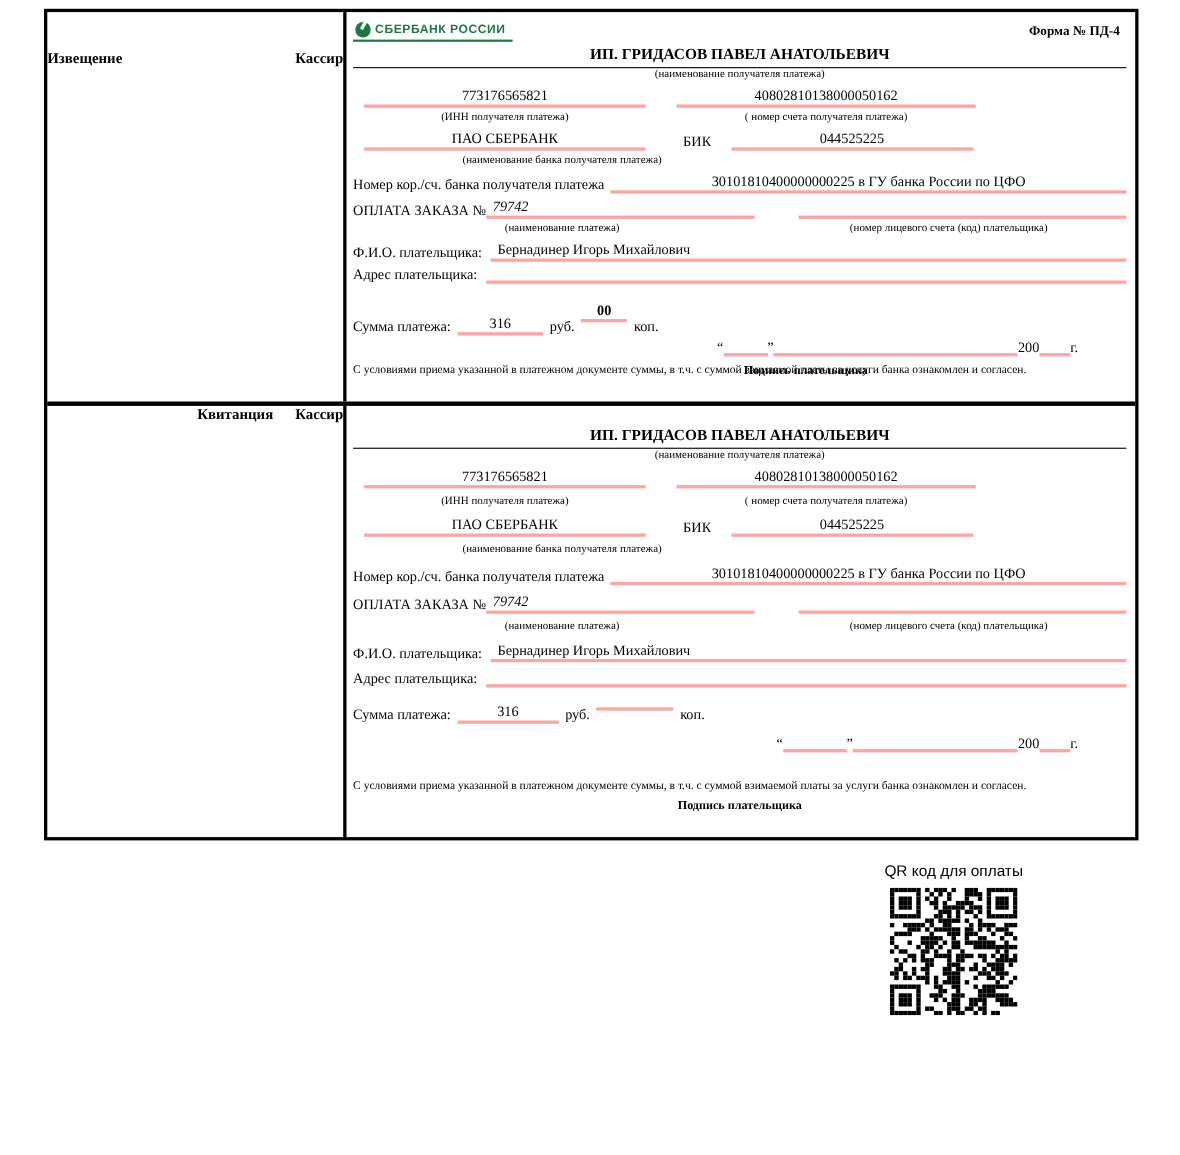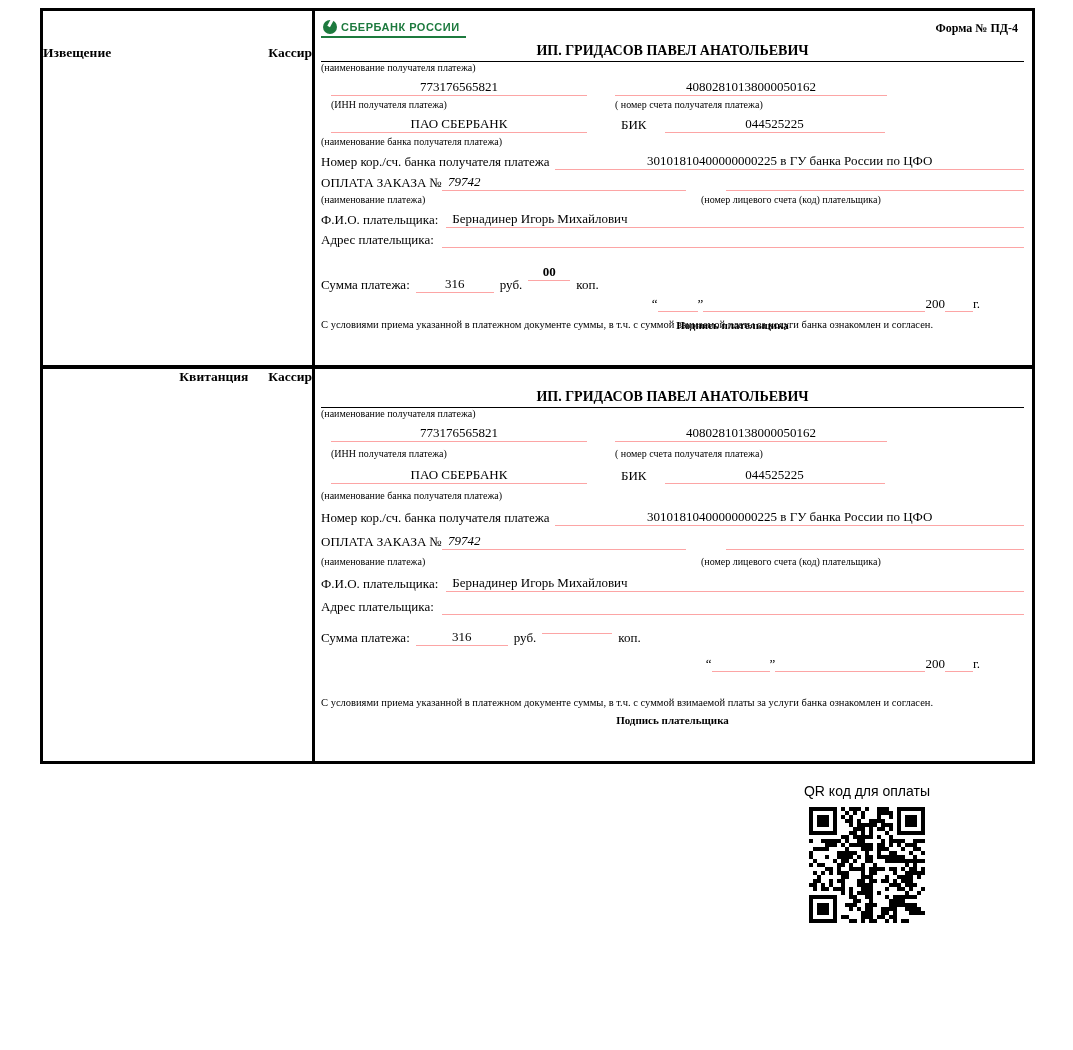--- a/index.html
+++ b/index.html
@@ -22,24 +22,24 @@
   }
   .sec-notice .left-col { justify-content: space-between; padding: 34px 0 12px 0; }
   .sec-receipt .left-col { justify-content: flex-end; padding: 0 0 32px 0; gap: 20px; }
   .side-label { font-weight: bold; font-size: 13.5px; text-align: center; }
 
   .right-col { flex: 1 1 auto; padding: 4px 8px 0 6px; overflow: hidden; }
 
   .row { display: flex; align-items: flex-end; margin-bottom: 3px; }
   .sec-receipt .row { margin-bottom: 6px; }
 
-  .u { border-bottom: 1px solid #fca5a5; }
+  .u { border-bottom: 3px solid #fca5a5; }
   .center { text-align: center; }
   .grow { flex: 1 1 auto; }
-  .hint { font-size: 10px; line-height: 12px; }
+  .hint { font-size: 10px; line-height: 12px; text-align: center; }
 
   
   .header-row { justify-content: space-between; align-items: center; margin-bottom: 2px; height: 26px; }
   .logo { display: inline-flex; align-items: center; gap: 4px; border-bottom: 2px solid var(--brand); padding: 1px 6px 2px 2px; }
   .logo-text { color: var(--brand); font-family: "Liberation Sans", sans-serif; font-weight: bold; font-size: 11px; letter-spacing: 0.5px; }
   .form-number { font-weight: bold; font-size: 12px; padding-right: 6px; }
 
   .title { font-weight: bold; font-size: 14px; text-align: center; border-bottom: 1px solid #000; padding-bottom: 2px; }
   .sec-receipt .title { margin-top: 16px; }
   .title-hint { margin-bottom: 4px; }

